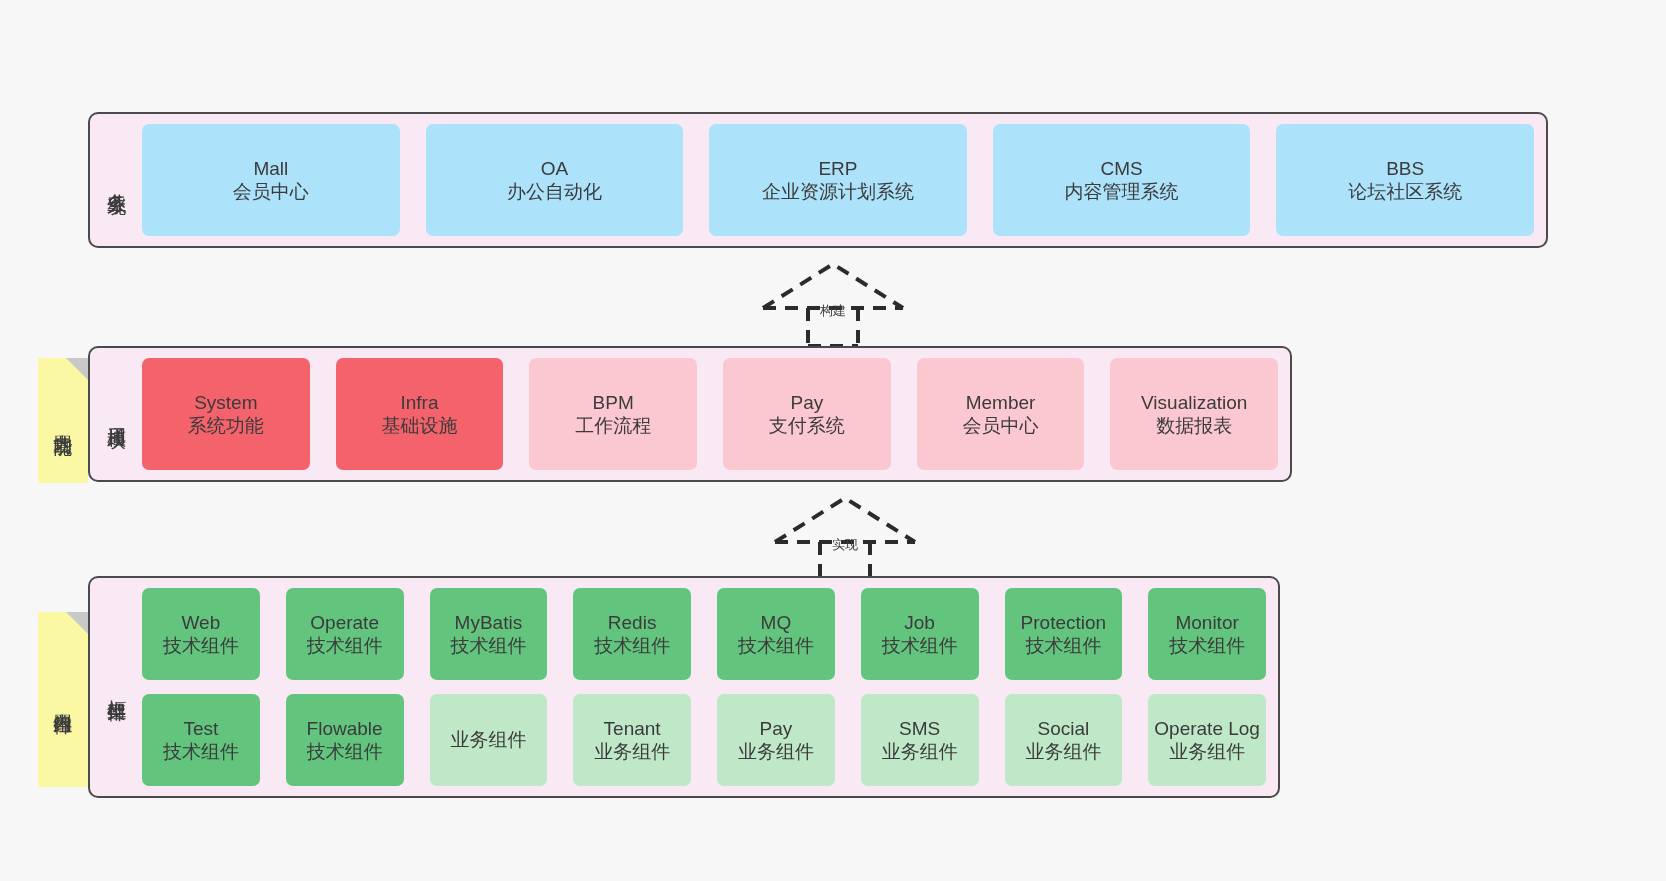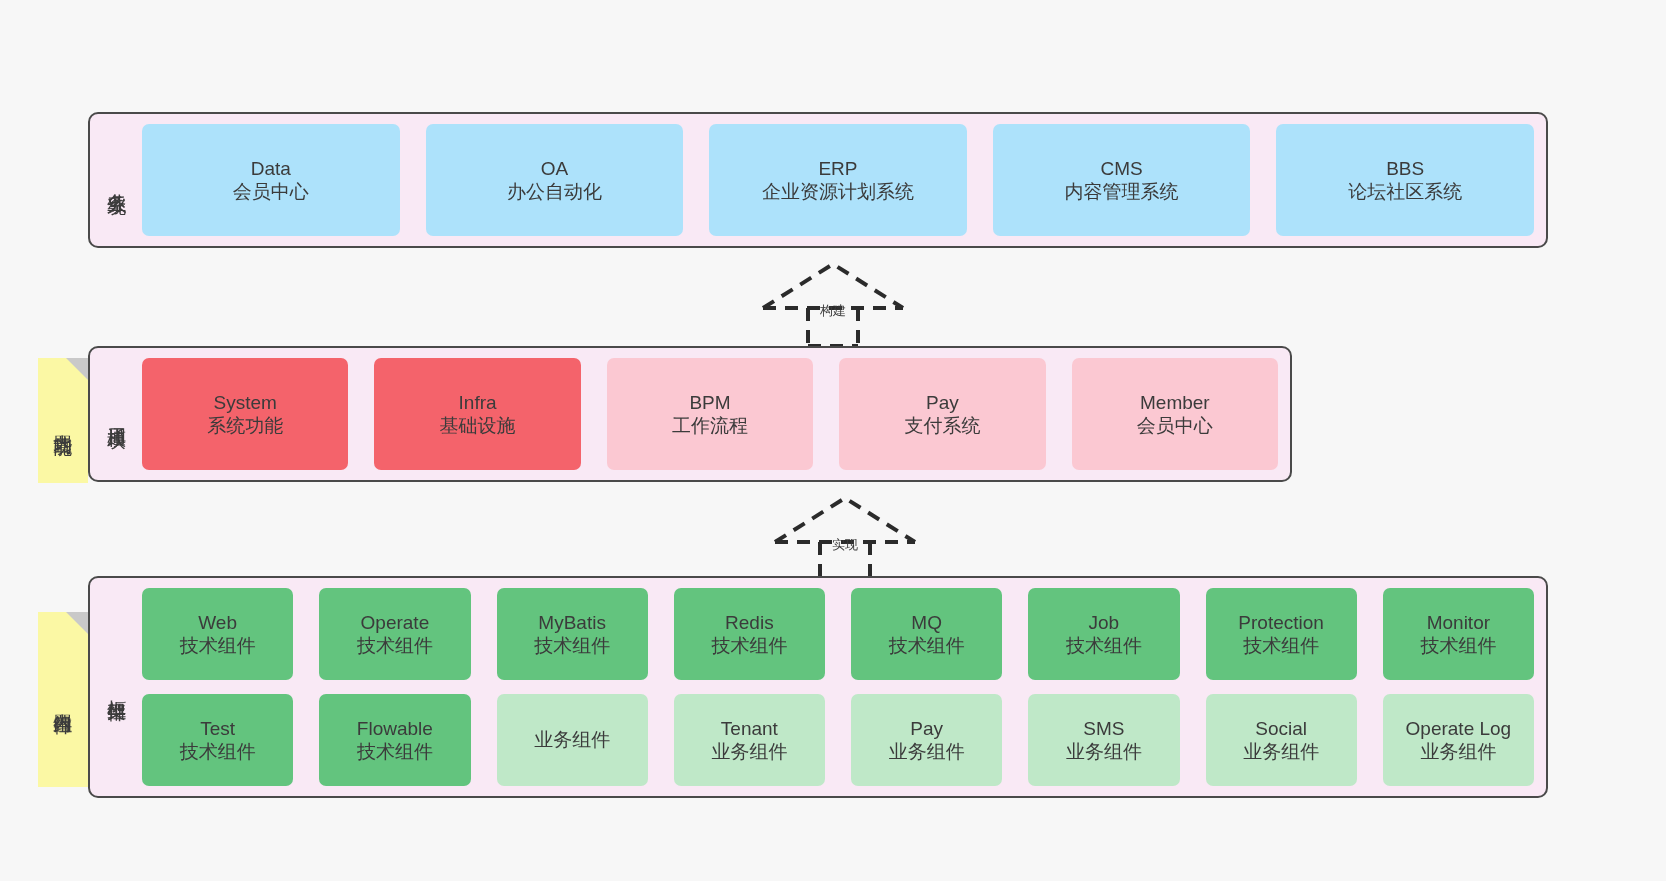--- a/index.html
+++ b/index.html
@@ -132,21 +132,21 @@
 </head>
 <body>
 
 <div class="canvas">
 
   <div class="layer" id="layer-business" style="left:88px; top:112px; width:1460px; height:136px;">
     <div class="layer-title">业务系统</div>
     <div class="layer-body">
       <div class="row">
         <div class="card blue">
-          <span class="c-name">Data</span>
+          <span class="c-name">Mall</span>
           <span class="c-sub">会员中心</span>
         </div>
         <div class="card blue">
           <span class="c-name">OA</span>
           <span class="c-sub">办公自动化</span>
         </div>
         <div class="card blue">
           <span class="c-name">ERP</span>
           <span class="c-sub">企业资源计划系统</span>
         </div>
@@ -195,41 +195,45 @@
           <span class="c-sub">工作流程</span>
         </div>
         <div class="card pink">
           <span class="c-name">Pay</span>
           <span class="c-sub">支付系统</span>
         </div>
         <div class="card pink">
           <span class="c-name">Member</span>
           <span class="c-sub">会员中心</span>
         </div>
+        <div class="card pink">
+          <span class="c-name">Visualization</span>
+          <span class="c-sub">数据报表</span>
+        </div>
       </div>
     </div>
   </div>
 
   <div class="arrow" id="arrow-realize" style="left:770px; top:492px; width:150px; height:90px;">
     <svg width="150" height="90" viewBox="0 0 150 90" fill="none">
       <path d="M 5 50 L 75 6 L 145 50" stroke="#2b2b2b" stroke-width="4" stroke-dasharray="13 9" fill="none" stroke-linecap="butt"></path>
       <path d="M 5 50 L 145 50" stroke="#2b2b2b" stroke-width="4" stroke-dasharray="13 9" fill="none"></path>
       <path d="M 50 50 L 50 88" stroke="#2b2b2b" stroke-width="4" stroke-dasharray="13 9" fill="none"></path>
       <path d="M 100 50 L 100 88" stroke="#2b2b2b" stroke-width="4" stroke-dasharray="13 9" fill="none"></path>
       <path d="M 50 88 L 100 88" stroke="#2b2b2b" stroke-width="4" stroke-dasharray="13 9" fill="none"></path>
     </svg>
     <span class="arrow-label" style="bottom:28px;">实现</span>
   </div>
 
   <div class="note" id="note-builtin-comp" style="left:38px; top:612px; width:50px; height:175px;">
     <span class="fold"></span>
     <span>内置组件</span>
   </div>
 
-  <div class="layer" id="layer-framework" style="left:88px; top:576px; width:1460px; height:222px;">
+  <div class="layer" id="layer-framework" style="left:88px; top:576px; width:1192px; height:222px;">
     <div class="layer-title">框架组件</div>
     <div class="layer-body">
 
       <div class="row">
         <div class="card green">
           <span class="c-name">Web</span>
           <span class="c-sub">技术组件</span>
         </div>
         <div class="card green">
           <span class="c-name">Operate</span>

